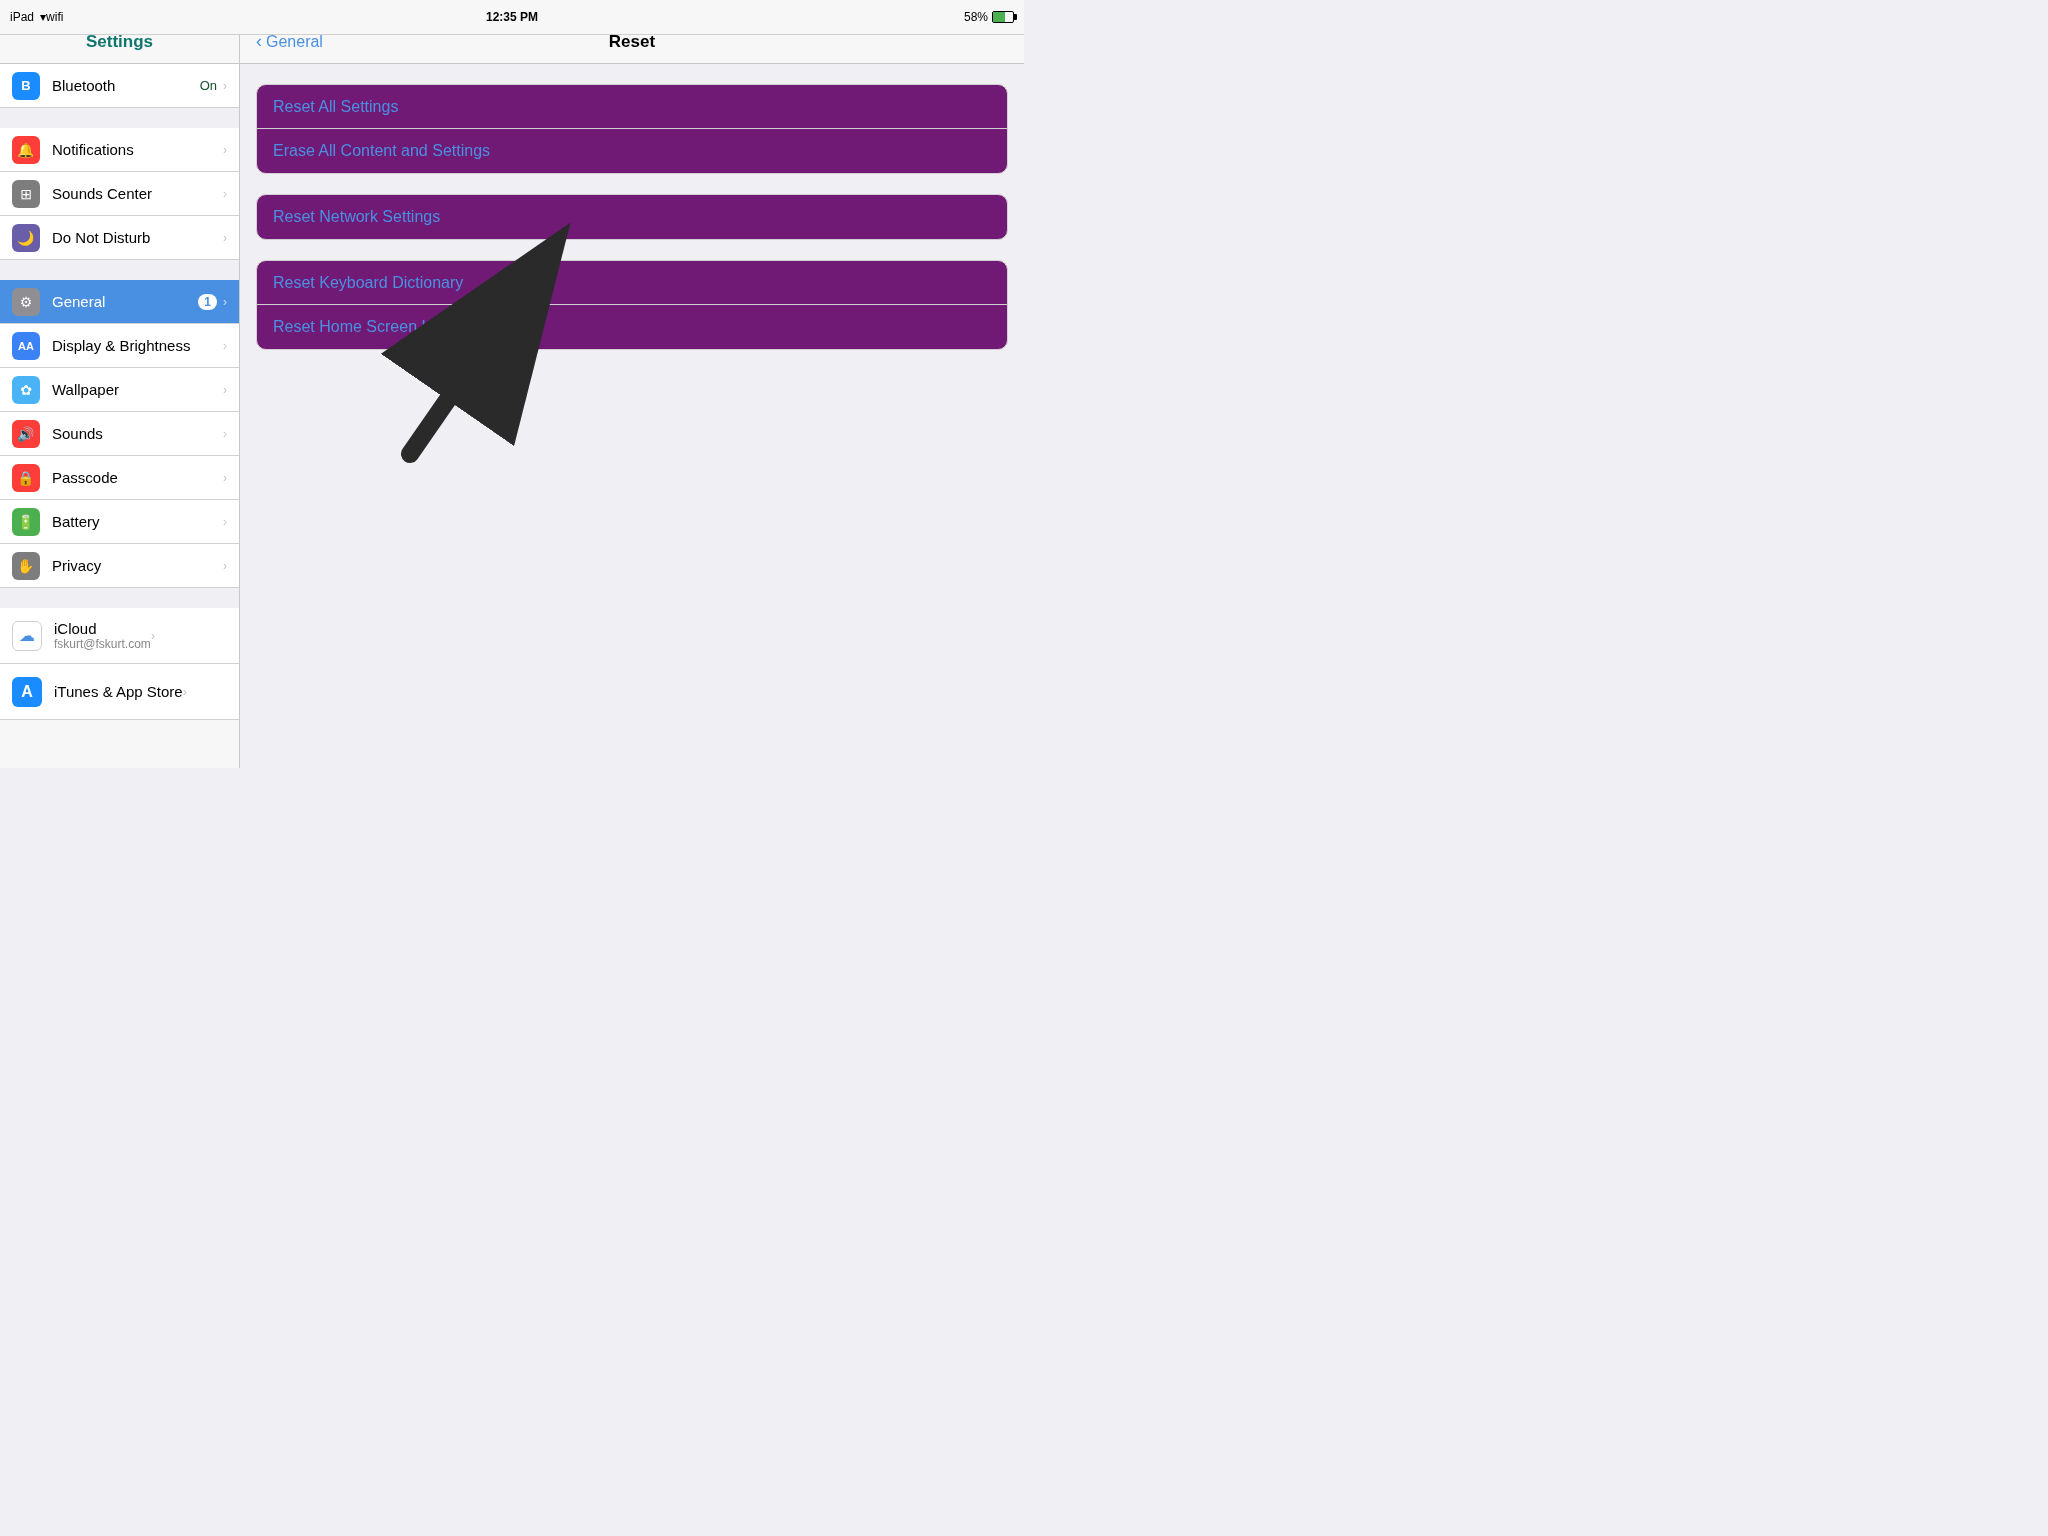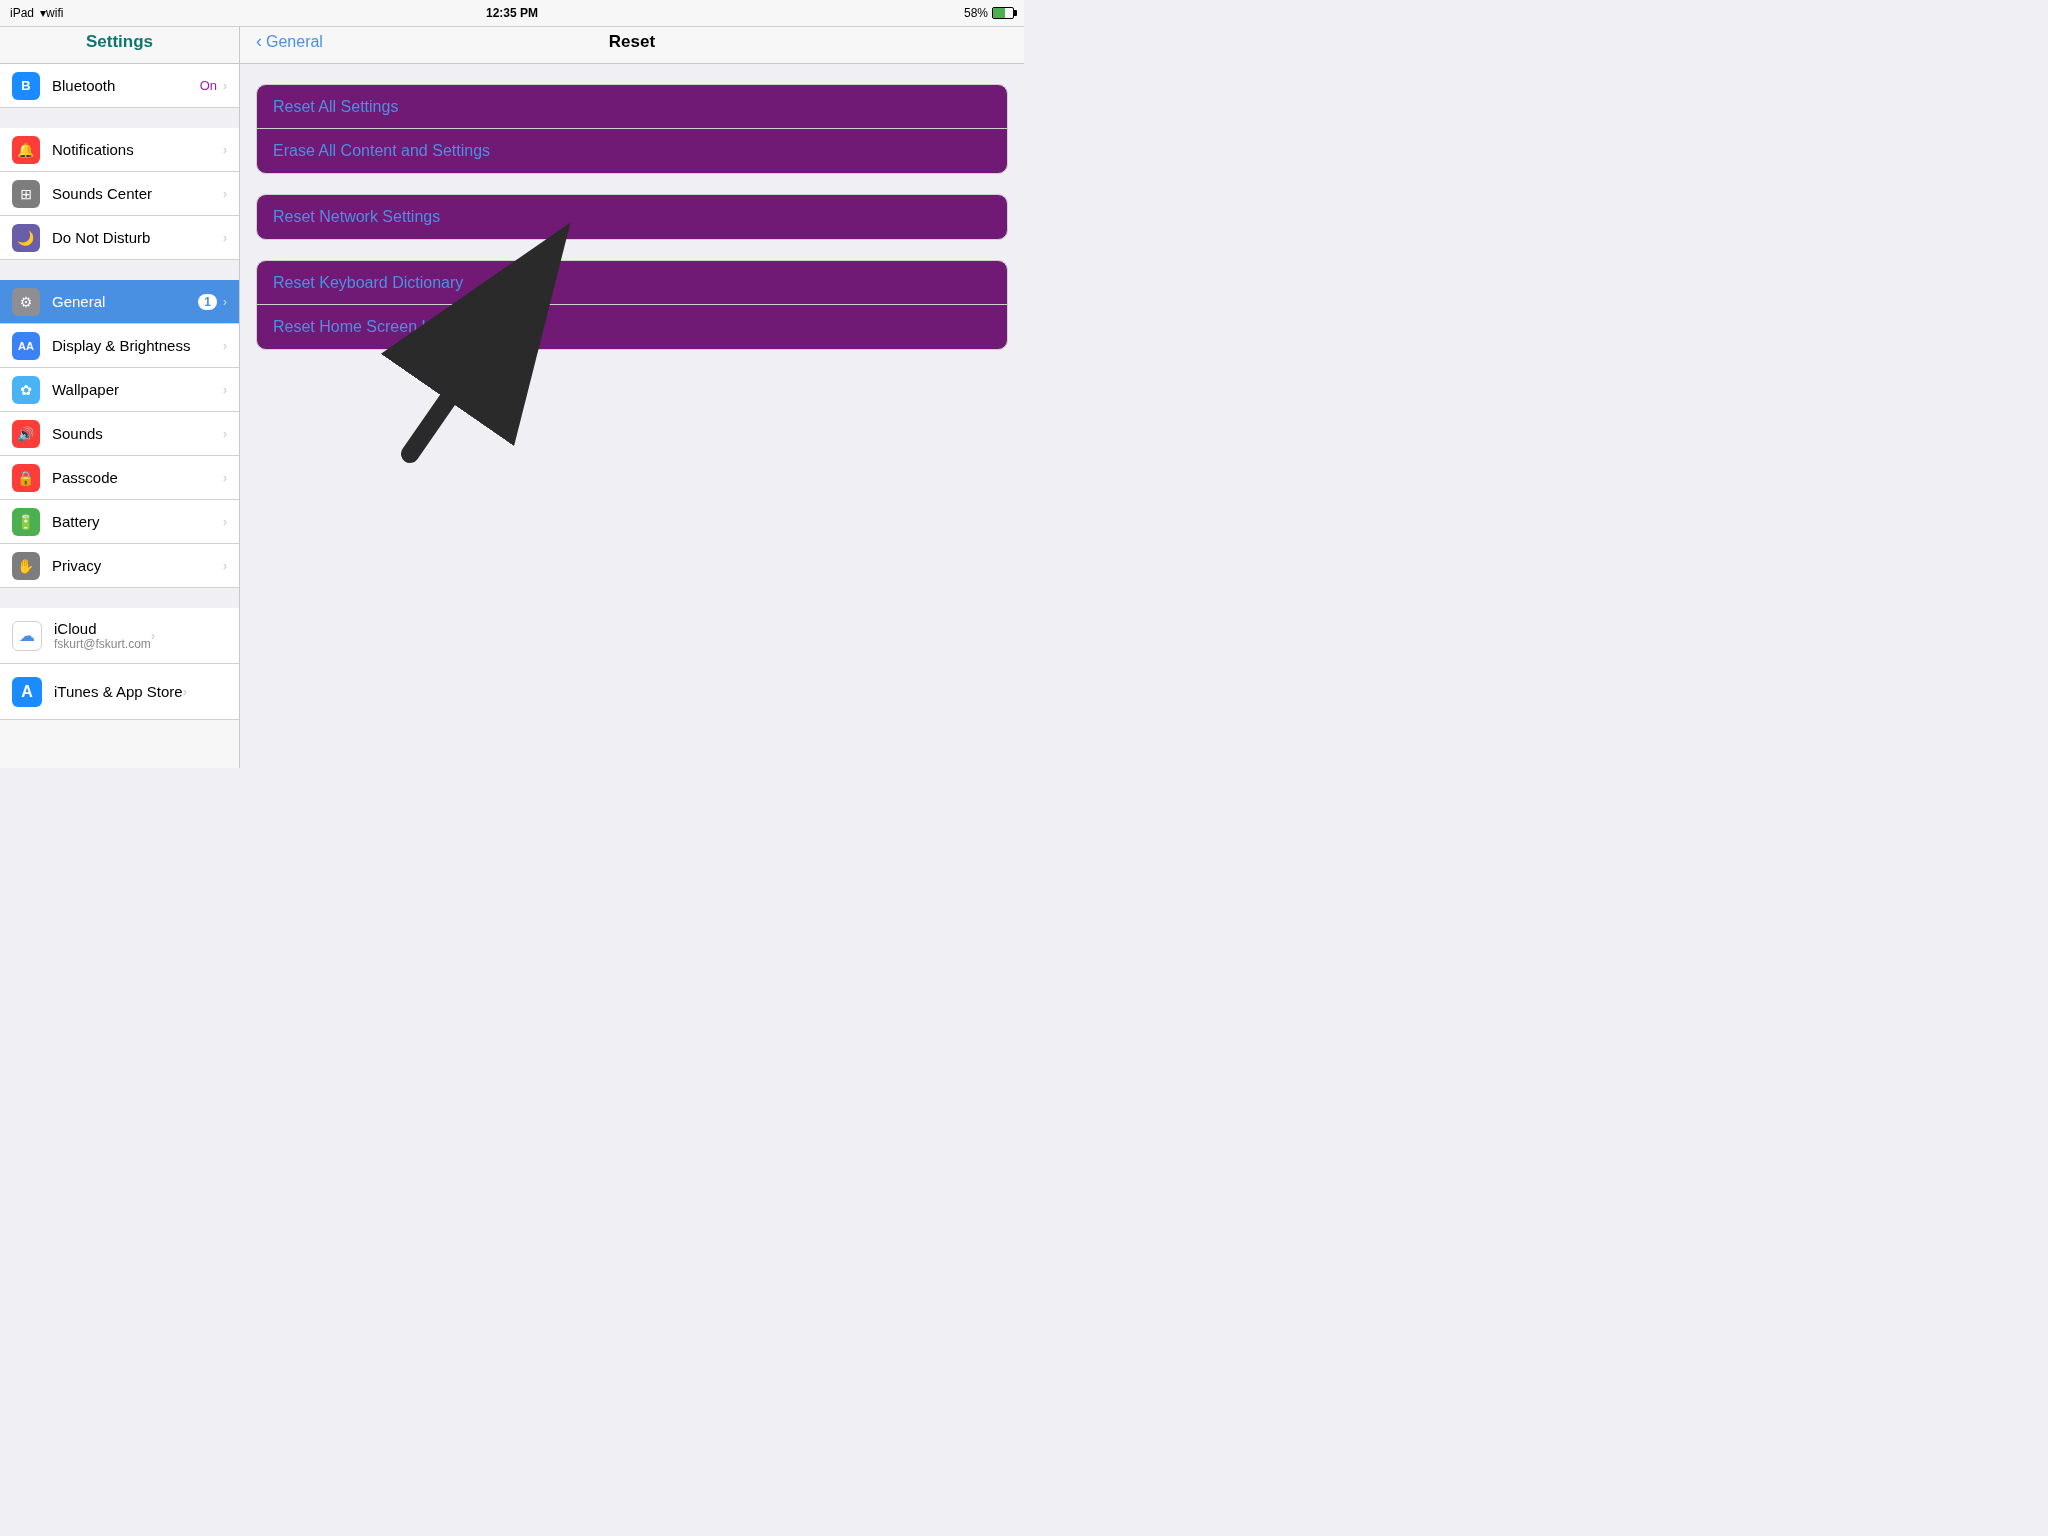--- a/index.html
+++ b/index.html
@@ -9,21 +9,21 @@
       width: 1024px;
       height: 768px;
       overflow: hidden;
       position: relative;
     }
 
     
     .status-bar {
       position: absolute;
       top: 0; left: 0; right: 0;
-      height: 27px;
+      height: 35px;
       background: #f7f7f7;
       display: flex;
       align-items: center;
       justify-content: space-between;
       padding: 0 10px;
       font-size: 12px;
       font-weight: 500;
       z-index: 100;
       border-bottom: 1px solid #d0d0d0;
     }
@@ -281,21 +281,21 @@
   <div class="sidebar">
     <div class="sidebar-header">
       <span class="sidebar-header-title">Settings</span>
     </div>
 
     <div class="sidebar-list">
 
       <div class="sidebar-partial">
         <div class="sidebar-item-icon icon-bluetooth" style="background:#1a8cff;color:#fff;font-size:13px;font-weight:700;">B</div>
         <span class="sidebar-item-label">Bluetooth</span>
-        <span style="font-size:13px;color:#a21caf;margin-right:6px;">On</span>
+        <span style="font-size:13px;color:#14532d;margin-right:6px;">On</span>
         <span class="sidebar-item-chevron">›</span>
       </div>
 
       <div class="sidebar-section-gap"></div>
 
       <div class="sidebar-item">
         <div class="sidebar-item-icon" style="background:#fc3d39;">
           <span style="color:#fff;font-size:14px;">🔔</span>
         </div>
         <span class="sidebar-item-label">Notifications</span>

